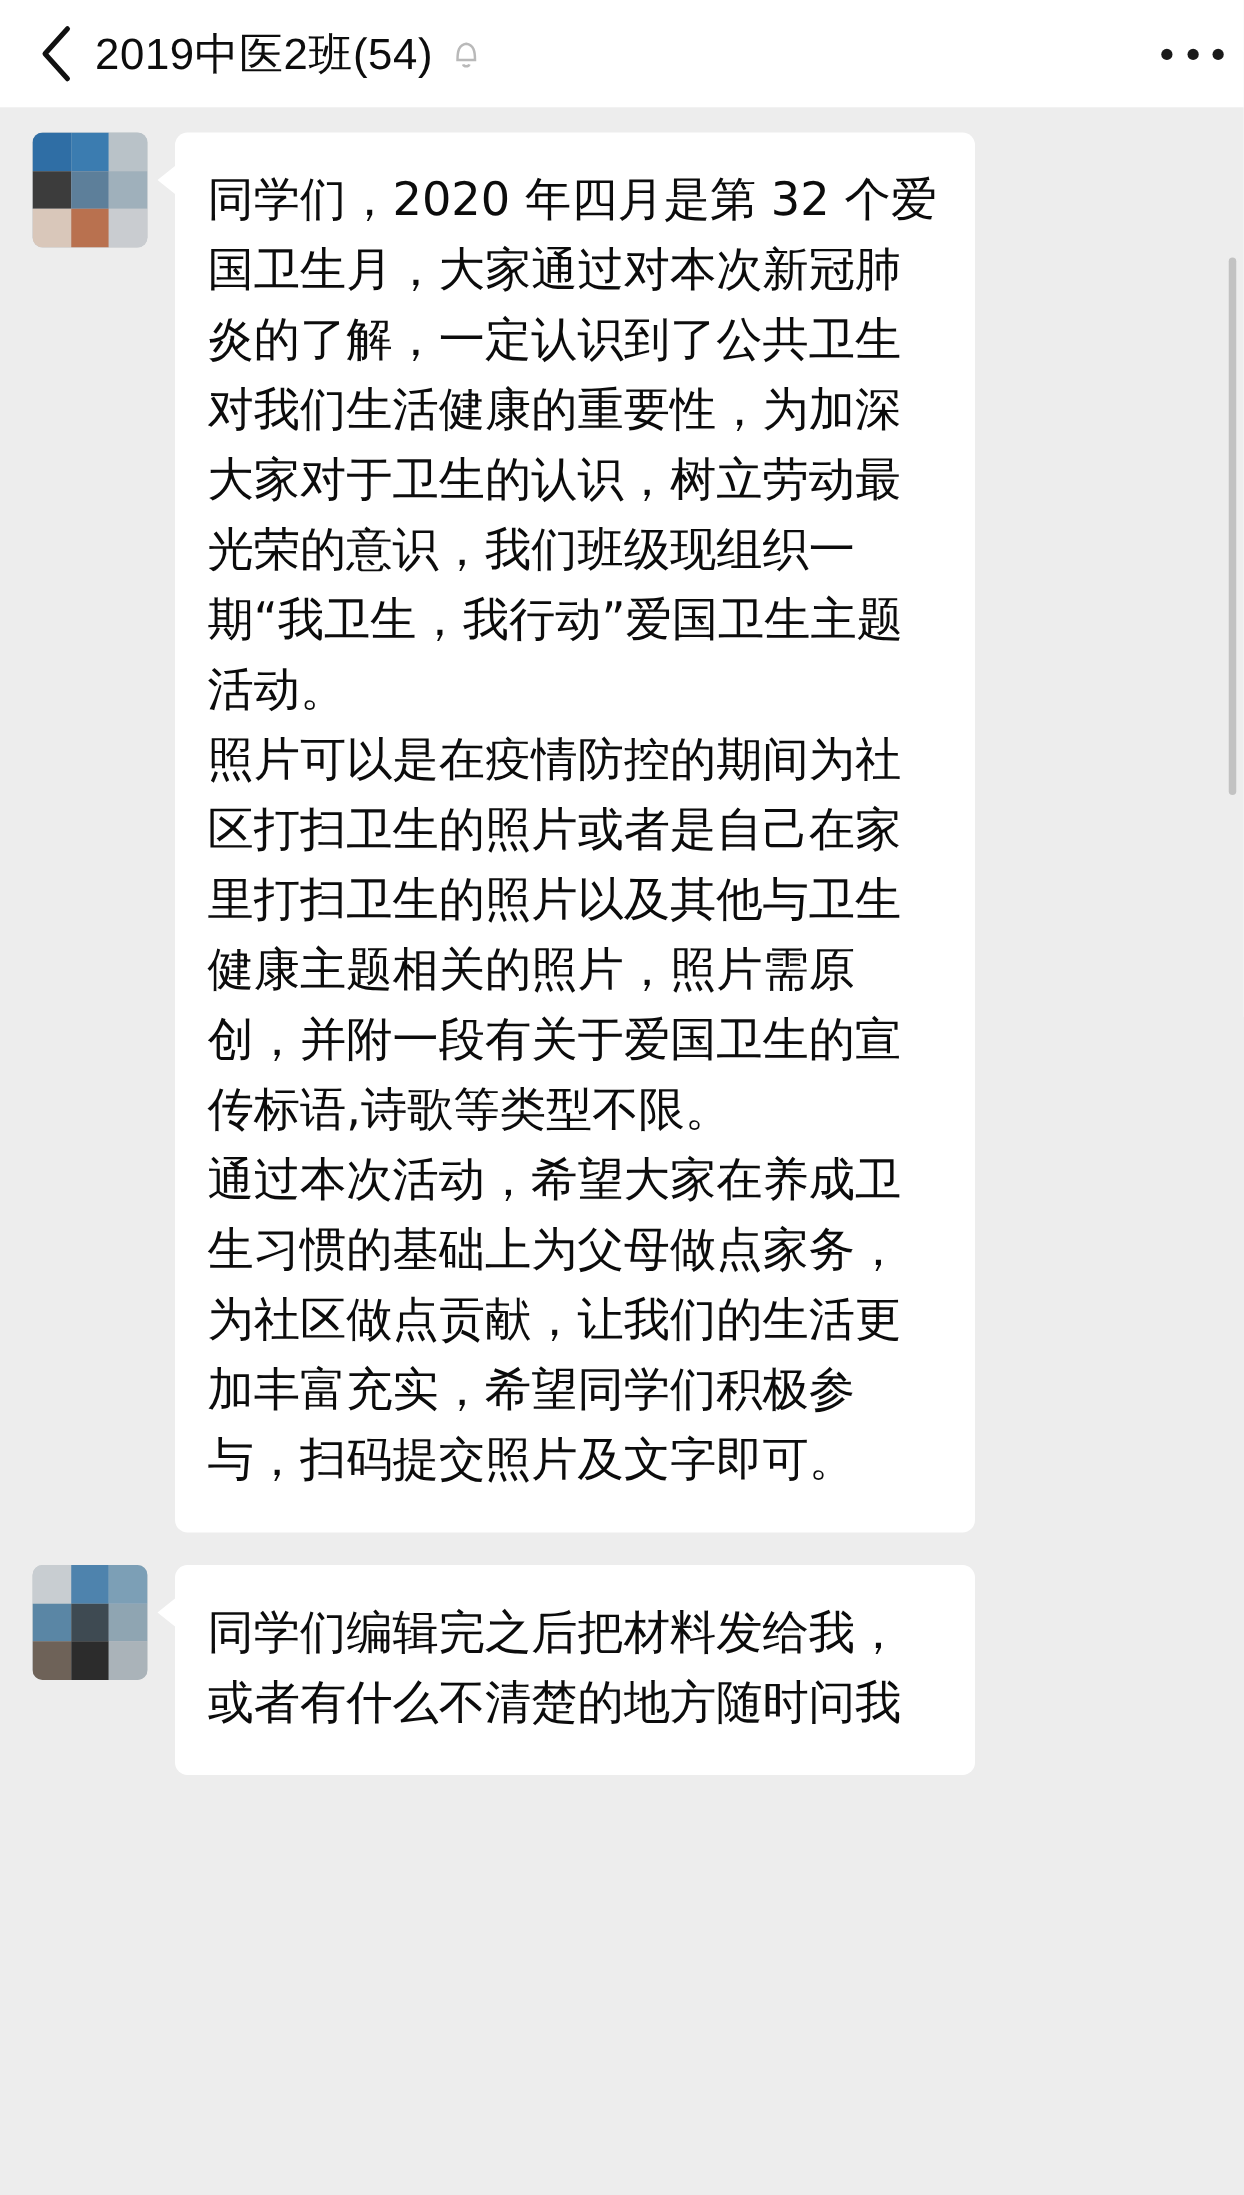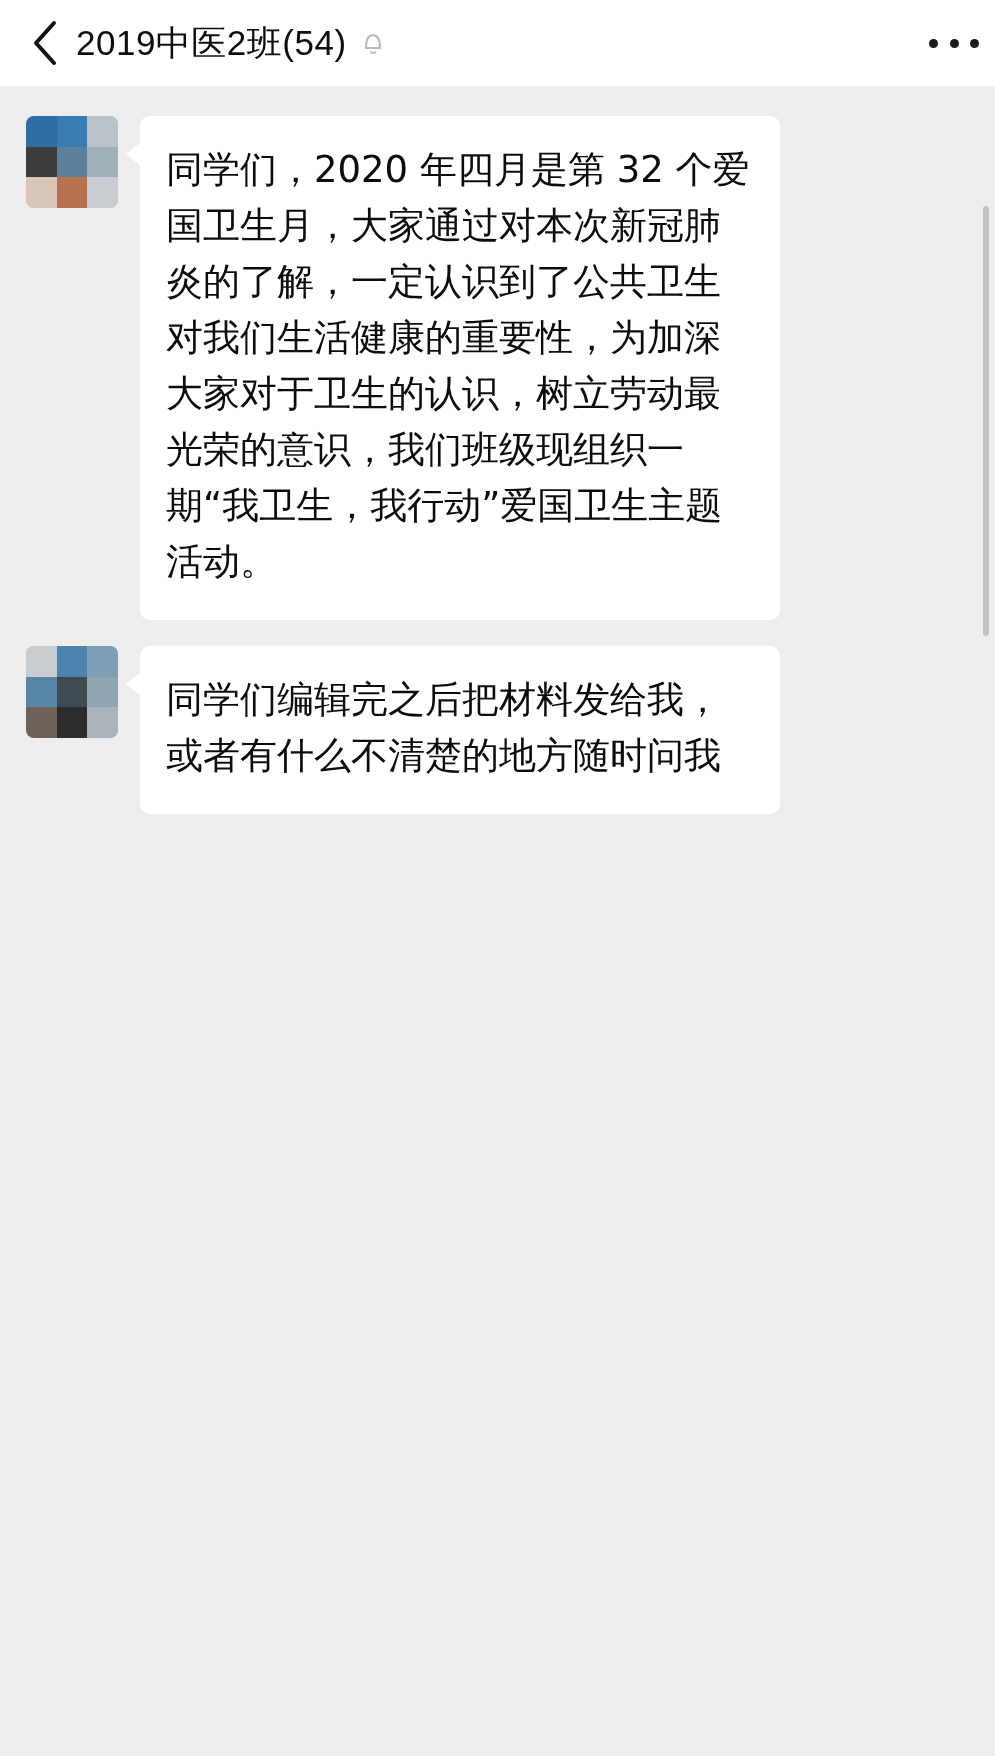--- a/index.html
+++ b/index.html
@@ -77,21 +77,21 @@
     background: #1a1a1a;
     display: block;
   }
 
   
   .chat {
     flex: 1;
     background: #ededed;
     position: relative;
     overflow: hidden;
-    padding-top: 30px;
+    padding-top: 20px;
     box-sizing: border-box;
   }
   .msg-row {
     display: flex;
     align-items: flex-start;
     padding: 0 26px 0 26px;
     margin-bottom: 26px;
   }
   .avatar {
     width: 92px;
@@ -189,20 +189,22 @@
         <div class="cell" style="left:0;top:33.33%;background:#3c3c3c;"></div>
         <div class="cell" style="left:33.33%;top:33.33%;background:#5d7f9a;"></div>
         <div class="cell" style="left:66.66%;top:33.33%;background:#9fb0bb;"></div>
         <div class="cell" style="left:0;top:66.66%;background:#d9c7ba;"></div>
         <div class="cell" style="left:33.33%;top:66.66%;background:#b9714f;"></div>
         <div class="cell" style="left:66.66%;top:66.66%;background:#c9ccd0;"></div>
       </div>
       <div class="bubble-wrap">
         <div class="bubble">
           <p>同学们，2020 年四月是第 32 个爱国卫生月，大家通过对本次新冠肺炎的了解，一定认识到了公共卫生对我们生活健康的重要性，为加深大家对于卫生的认识，树立劳动最光荣的意识，我们班级现组织一期“我卫生，我行动”爱国卫生主题活动。</p>
+          <p class="tight">照片可以是在疫情防控的期间为社区打扫卫生的照片或者是自己在家里打扫卫生的照片以及其他与卫生健康主题相关的照片，照片需原创，并附一段有关于爱国卫生的宣传标语,诗歌等类型不限。</p>
+          <p class="tight">通过本次活动，希望大家在养成卫生习惯的基础上为父母做点家务，为社区做点贡献，让我们的生活更加丰富充实，希望同学们积极参与，扫码提交照片及文字即可。</p>
         </div>
       </div>
     </div>
 
     <div class="msg-row">
       <div class="avatar">
         <div class="cell" style="left:0;top:0;background:#c8cdd1;"></div>
         <div class="cell" style="left:33.33%;top:0;background:#4e83ad;"></div>
         <div class="cell" style="left:66.66%;top:0;background:#7c9fb6;"></div>
         <div class="cell" style="left:0;top:33.33%;background:#5a86a5;"></div>

